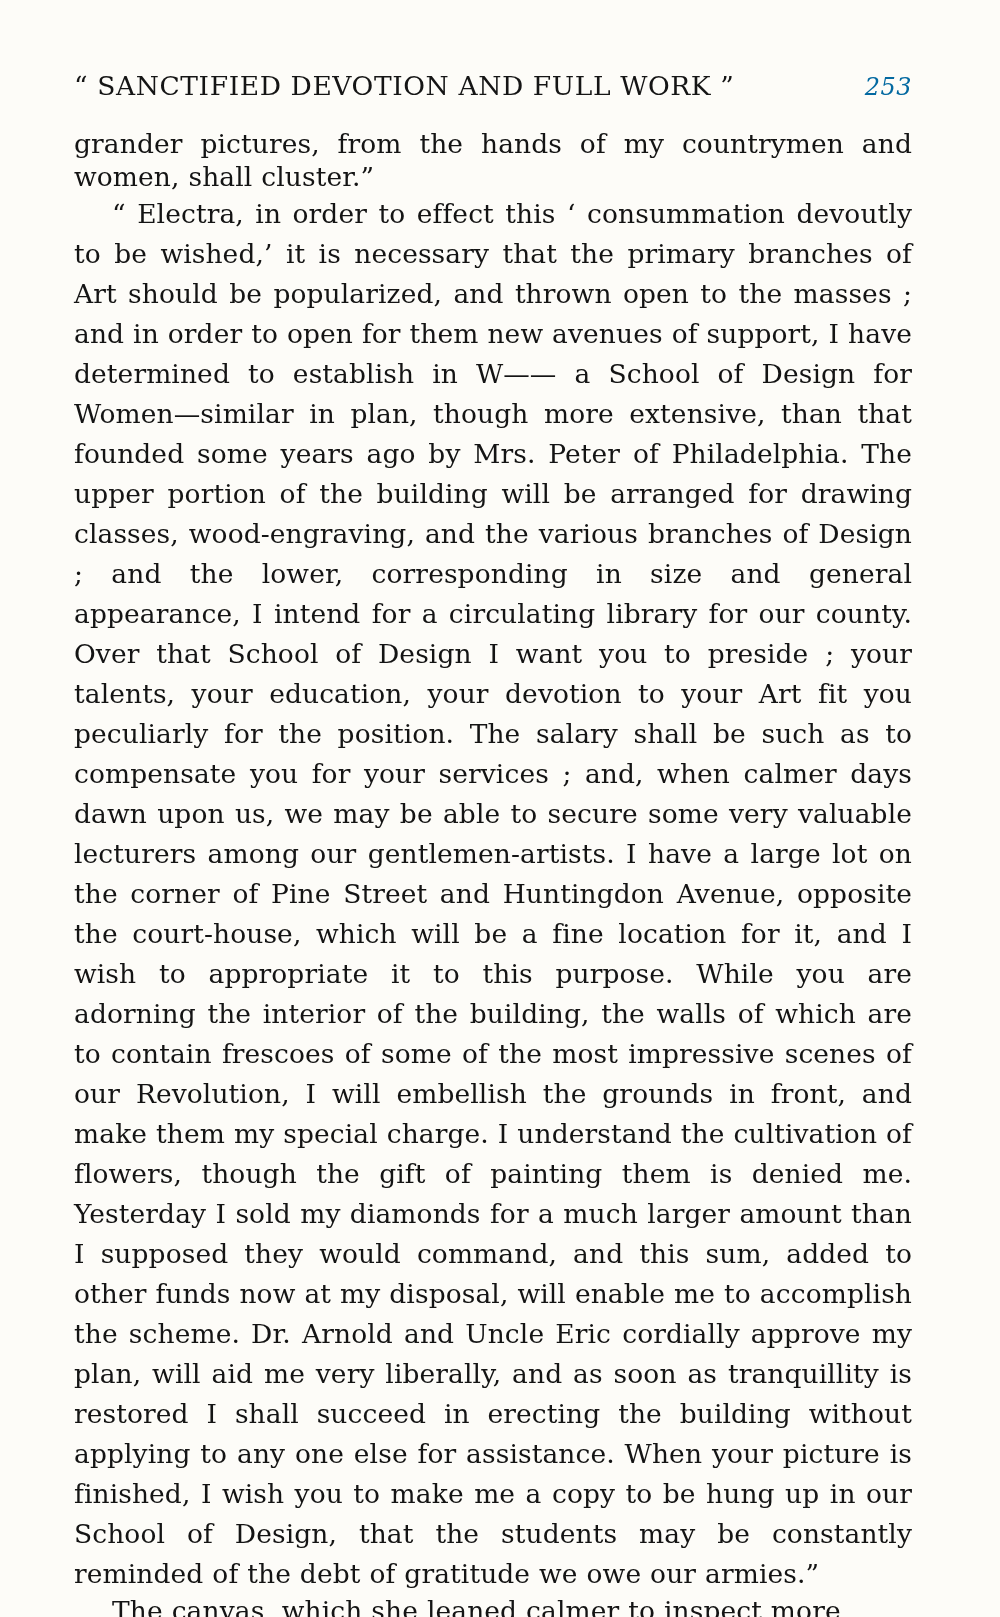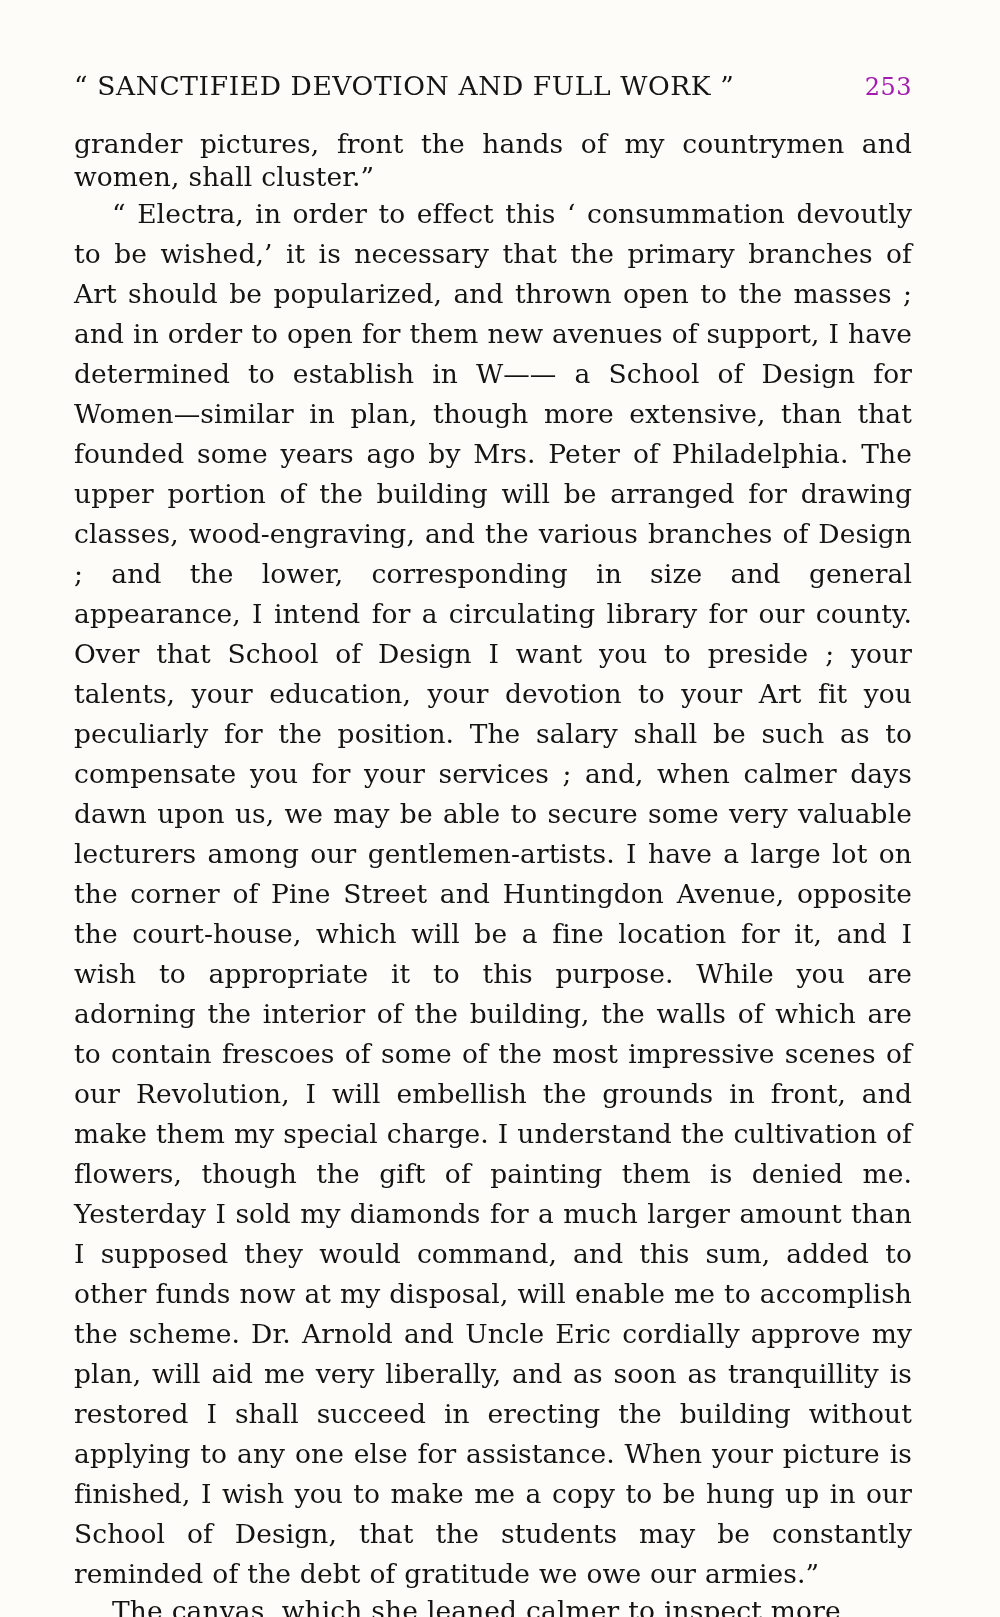--- a/index.html
+++ b/index.html
@@ -34,22 +34,23 @@
     font-family: "DejaVu Serif", serif;
     font-size: 26.5px;
     letter-spacing: 0.6px;
     white-space: nowrap;
     color: #151515;
   }
   .folio {
     font-family: "DejaVu Serif", serif;
     font-size: 24px;
     letter-spacing: 0.5px;
-    color: #a21caf;
+    color: #0369a1;
     padding-left: 14px;
+    font-style: italic;
   }
   .body-text p {
     margin: 0;
     font-size: 26.5px;
     line-height: 33.4px;
     text-align: justify;
     text-justify: inter-word;
     color: #141414;
     letter-spacing: 0.1px;
     word-spacing: 0.4px;
@@ -66,19 +67,19 @@
 
 <div class="page">
   <div class="page-inner">
 
     <div class="header">
       <div class="running-head">“ SANCTIFIED DEVOTION AND FULL WORK ”</div>
       <div class="folio">253</div>
     </div>
 
     <div class="body-text">
-      <p>grander pictures, front the hands of my countrymen and women, shall cluster.”</p>
+      <p>grander pictures, from the hands of my countrymen and women, shall cluster.”</p>
       <p class="indent tight">“ Electra, in order to effect this ‘ consummation devoutly to be wished,’ it is necessary that the primary branches of Art should be popularized, and thrown open to the masses ; and in order to open for them new avenues of support, I have determined to establish in W—— a School of Design for Women—similar in plan, though more extensive, than that founded some years ago by Mrs. Peter of Philadelphia. The upper portion of the building will be arranged for drawing classes, wood-engraving, and the various branches of Design ; and the lower, corresponding in size and general appearance, I intend for a circulating library for our county. Over that School of Design I want you to preside ; your talents, your education, your devotion to your Art fit you peculiarly for the position. The salary shall be such as to compensate you for your services ; and, when calmer days dawn upon us, we may be able to secure some very valuable lecturers among our gentlemen-artists. I have a large lot on the corner of Pine Street and Huntingdon Avenue, opposite the court-house, which will be a fine location for it, and I wish to appropriate it to this purpose. While you are adorning the interior of the building, the walls of which are to contain frescoes of some of the most impressive scenes of our Revolution, I will embellish the grounds in front, and make them my special charge. I understand the cultivation of flowers, though the gift of painting them is denied me. Yesterday I sold my diamonds for a much larger amount than I supposed they would command, and this sum, added to other funds now at my disposal, will enable me to accomplish the scheme. Dr. Arnold and Uncle Eric cordially approve my plan, will aid me very liberally, and as soon as tranquillity is restored I shall succeed in erecting the building without applying to any one else for assistance. When your picture is finished, I wish you to make me a copy to be hung up in our School of Design, that the students may be constantly reminded of the debt of gratitude we owe our armies.”</p>
       <p class="indent">The canvas, which she leaned calmer to inspect more</p>
     </div>
 
   </div>
 </div>
 
 </body></html>

